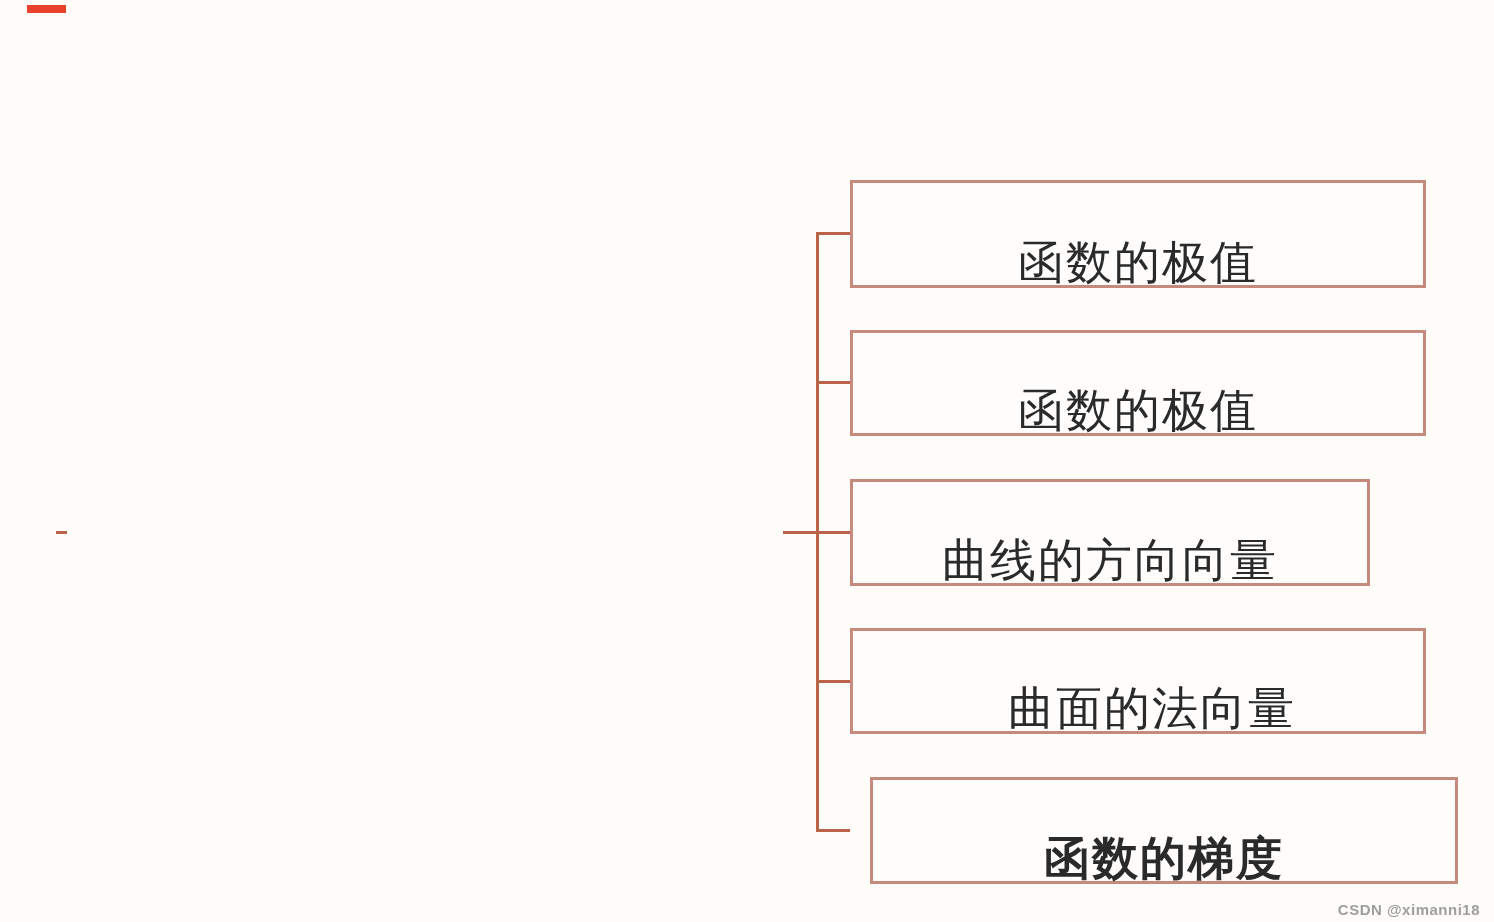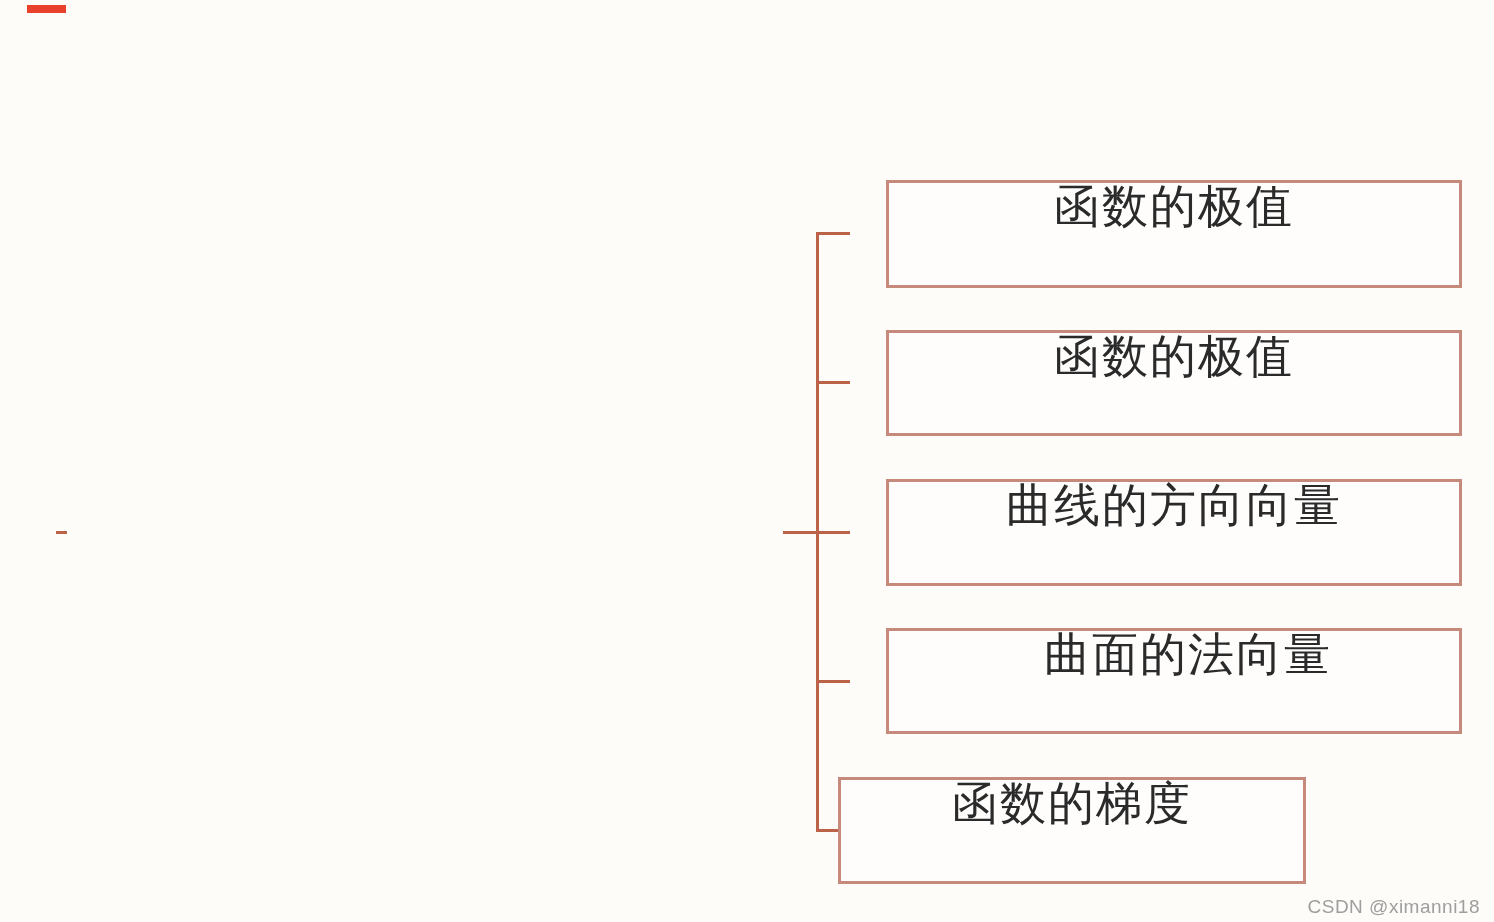--- a/index.html
+++ b/index.html
@@ -15,37 +15,36 @@
     height: 922px;
     background: var(--background, #fdfcf9);
     overflow: hidden;
   }
   .node {
     position: absolute;
     box-sizing: border-box;
     border: 3px solid var(--node-border, #c58a7c);
     background: var(--node-fill, #fefdfc);
     display: flex;
-    align-items: flex-start;
+    align-items: flex-end;
     justify-content: center;
-    margin-left: 36px;
   }
   .node .label {
     color: var(--node-text, #2a2a2a);
     font-size: 46px;
     line-height: 1;
     letter-spacing: 2px;
     white-space: nowrap;
   }
   .root-node  { left: 66px;  top: 478px; width: 718px; height: 110px; }
   .branch-1   { left: 850px; top: 180px; width: 576px; height: 108px; }
   .branch-2   { left: 850px; top: 330px; width: 576px; height: 106px; }
-  .branch-3   { left: 850px; top: 479px; width: 576px; height: 107px; }
+  .branch-3   { left: 850px; top: 479px; width: 520px; height: 107px; }
   .branch-4   { left: 850px; top: 628px; width: 576px; height: 106px; padding-left: 28px; }
-  .branch-5   { left: 802px; top: 777px; width: 468px; height: 107px; }
+  .branch-5   { left: 870px; top: 777px; width: 588px; height: 107px; font-weight: bold; }
 
   .line {
     position: absolute;
     background: var(--connector, #bc6248);
   }
   .line.h { height: 3px; }
   .line.v { width: 3px; }
 
   .stub-left  { left: 56px;  top: 531px; width: 11px; }
   .main-link  { left: 783px; top: 531px; width: 35px; }
@@ -61,23 +60,24 @@
     left: 27px;
     top: 5px;
     width: 39px;
     height: 8px;
     background: var(--accent, #e8412c);
   }
   .watermark {
     position: absolute;
     right: 14px;
     bottom: 4px;
-    font-size: 19px;
+    font-size: 15px;
     color: var(--watermark-text, #9e9e9e);
     letter-spacing: 0.5px;
+    font-weight: bold;
   }
 </style>
 </head>
 <body>
 
 <div class="canvas">
 
   <div class="accent-mark"></div>
 
   <div class="line h stub-left"></div>

